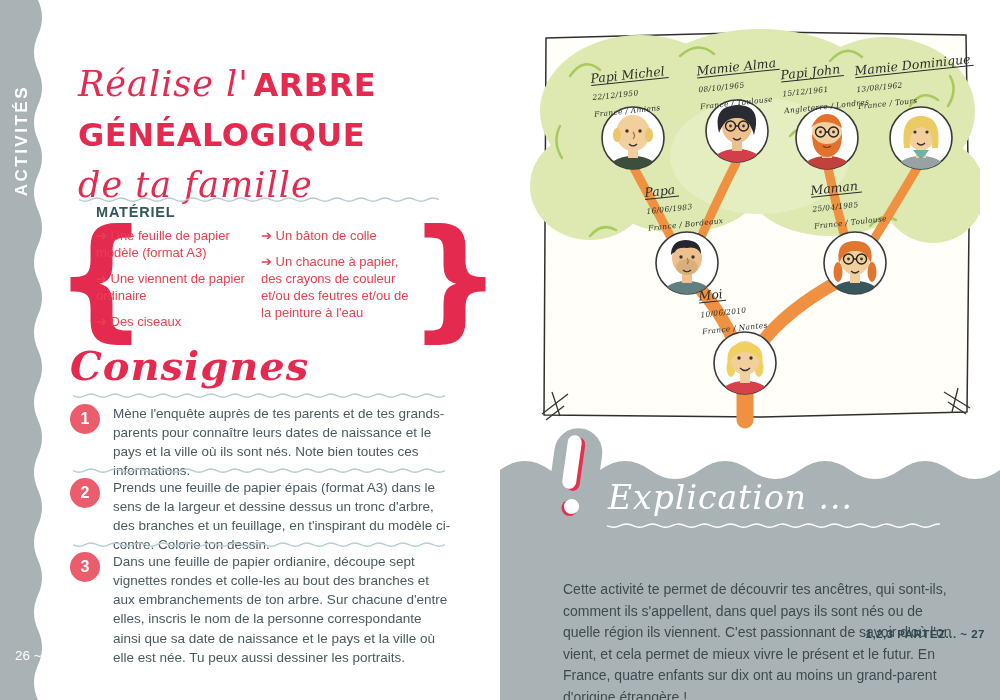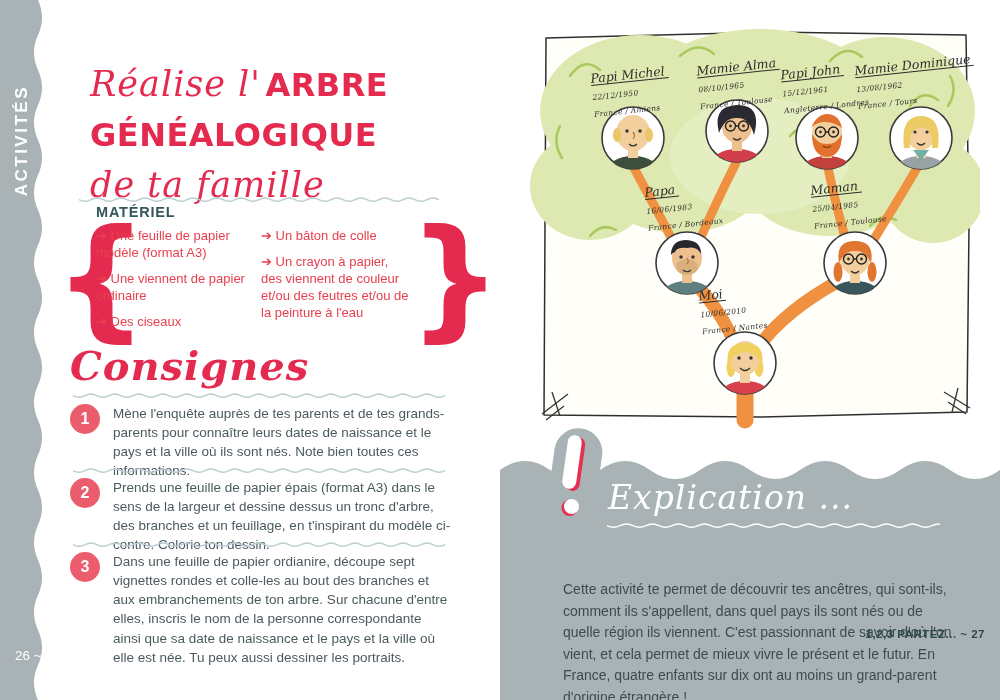--- a/index.html
+++ b/index.html
@@ -8,21 +8,21 @@
 
   
   #sidebar-svg{position:absolute;left:0;top:0;}
   .vlabel{position:absolute;left:3px;top:76px;width:38px;height:130px;
     display:flex;align-items:center;justify-content:center;}
   .vlabel span{writing-mode:vertical-rl;transform:rotate(180deg);
     color:#fff;font-weight:bold;font-size:17px;letter-spacing:2.5px;}
   .pagenum-left{position:absolute;left:15px;top:648px;color:#fff;font-size:13.5px;}
 
   
-  .title{position:absolute;left:90px;top:62px;width:400px;color:#e52a50;}
+  .title{position:absolute;left:78px;top:62px;width:400px;color:#e52a50;}
   .t-script{font-family:"DejaVu Serif",serif;font-style:italic;font-size:35px;letter-spacing:1px;}
   .t-bold{font-family:"DejaVu Sans",sans-serif;font-weight:800;font-size:32px;letter-spacing:.5px;}
   .t-line{line-height:44px;white-space:nowrap;}
   .wave-svg{position:absolute;display:block;}
 
   
   .brace{position:absolute;color:#e52a50;font-size:132px;line-height:130px;
     font-family:"DejaVu Sans",sans-serif;font-weight:bold;}
   .materiel{position:absolute;left:96px;top:204px;width:316px;}
   .materiel h3{margin:0 0 8px 0;font-size:14.5px;letter-spacing:.8px;color:#33575c;}
@@ -90,21 +90,21 @@
   <div class="materiel">
     <h3>MATÉRIEL</h3>
     <div class="mat-cols">
       <div class="mat-col">
         <div class="mat-item">➔ Une feuille de papier modèle (format A3)</div>
         <div class="mat-item">➔ Une viennent de papier ordinaire</div>
         <div class="mat-item">➔ Des ciseaux</div>
       </div>
       <div class="mat-col">
         <div class="mat-item">➔ Un bâton de colle</div>
-        <div class="mat-item">➔ Un crayon à papier, des viennent de couleur et/ou des feutres et/ou de la peinture à l'eau</div>
+        <div class="mat-item">➔ Un chacune à papier, des crayons de couleur et/ou des feutres et/ou de la peinture à l'eau</div>
       </div>
     </div>
   </div>
 
   <div class="consignes-h">Consignes</div>
   <svg class="wave-svg" style="left:72px;top:392px;" width="380" height="8">
     <path stroke="#b9cdd0" stroke-width="1.4" fill="none" d="M1 3.6 q 6 3.2 12 0 q 6 -3.2 12 0 q 6 3.2 12 0 q 6 -3.2 12 0 q 6 3.2 12 0 q 6 -3.2 12 0 q 6 3.2 12 0 q 6 -3.2 12 0 q 6 3.2 12 0 q 6 -3.2 12 0 q 6 3.2 12 0 q 6 -3.2 12 0 q 6 3.2 12 0 q 6 -3.2 12 0 q 6 3.2 12 0 q 6 -3.2 12 0 q 6 3.2 12 0 q 6 -3.2 12 0 q 6 3.2 12 0 q 6 -3.2 12 0 q 6 3.2 12 0 q 6 -3.2 12 0 q 6 3.2 12 0 q 6 -3.2 12 0 q 6 3.2 12 0 q 6 -3.2 12 0 q 6 3.2 12 0 q 6 -3.2 12 0 q 6 3.2 12 0 q 6 -3.2 12 0 q 6 3.2 12 0"></path>
   </svg>
 
   <div class="step" style="top:404px;">

